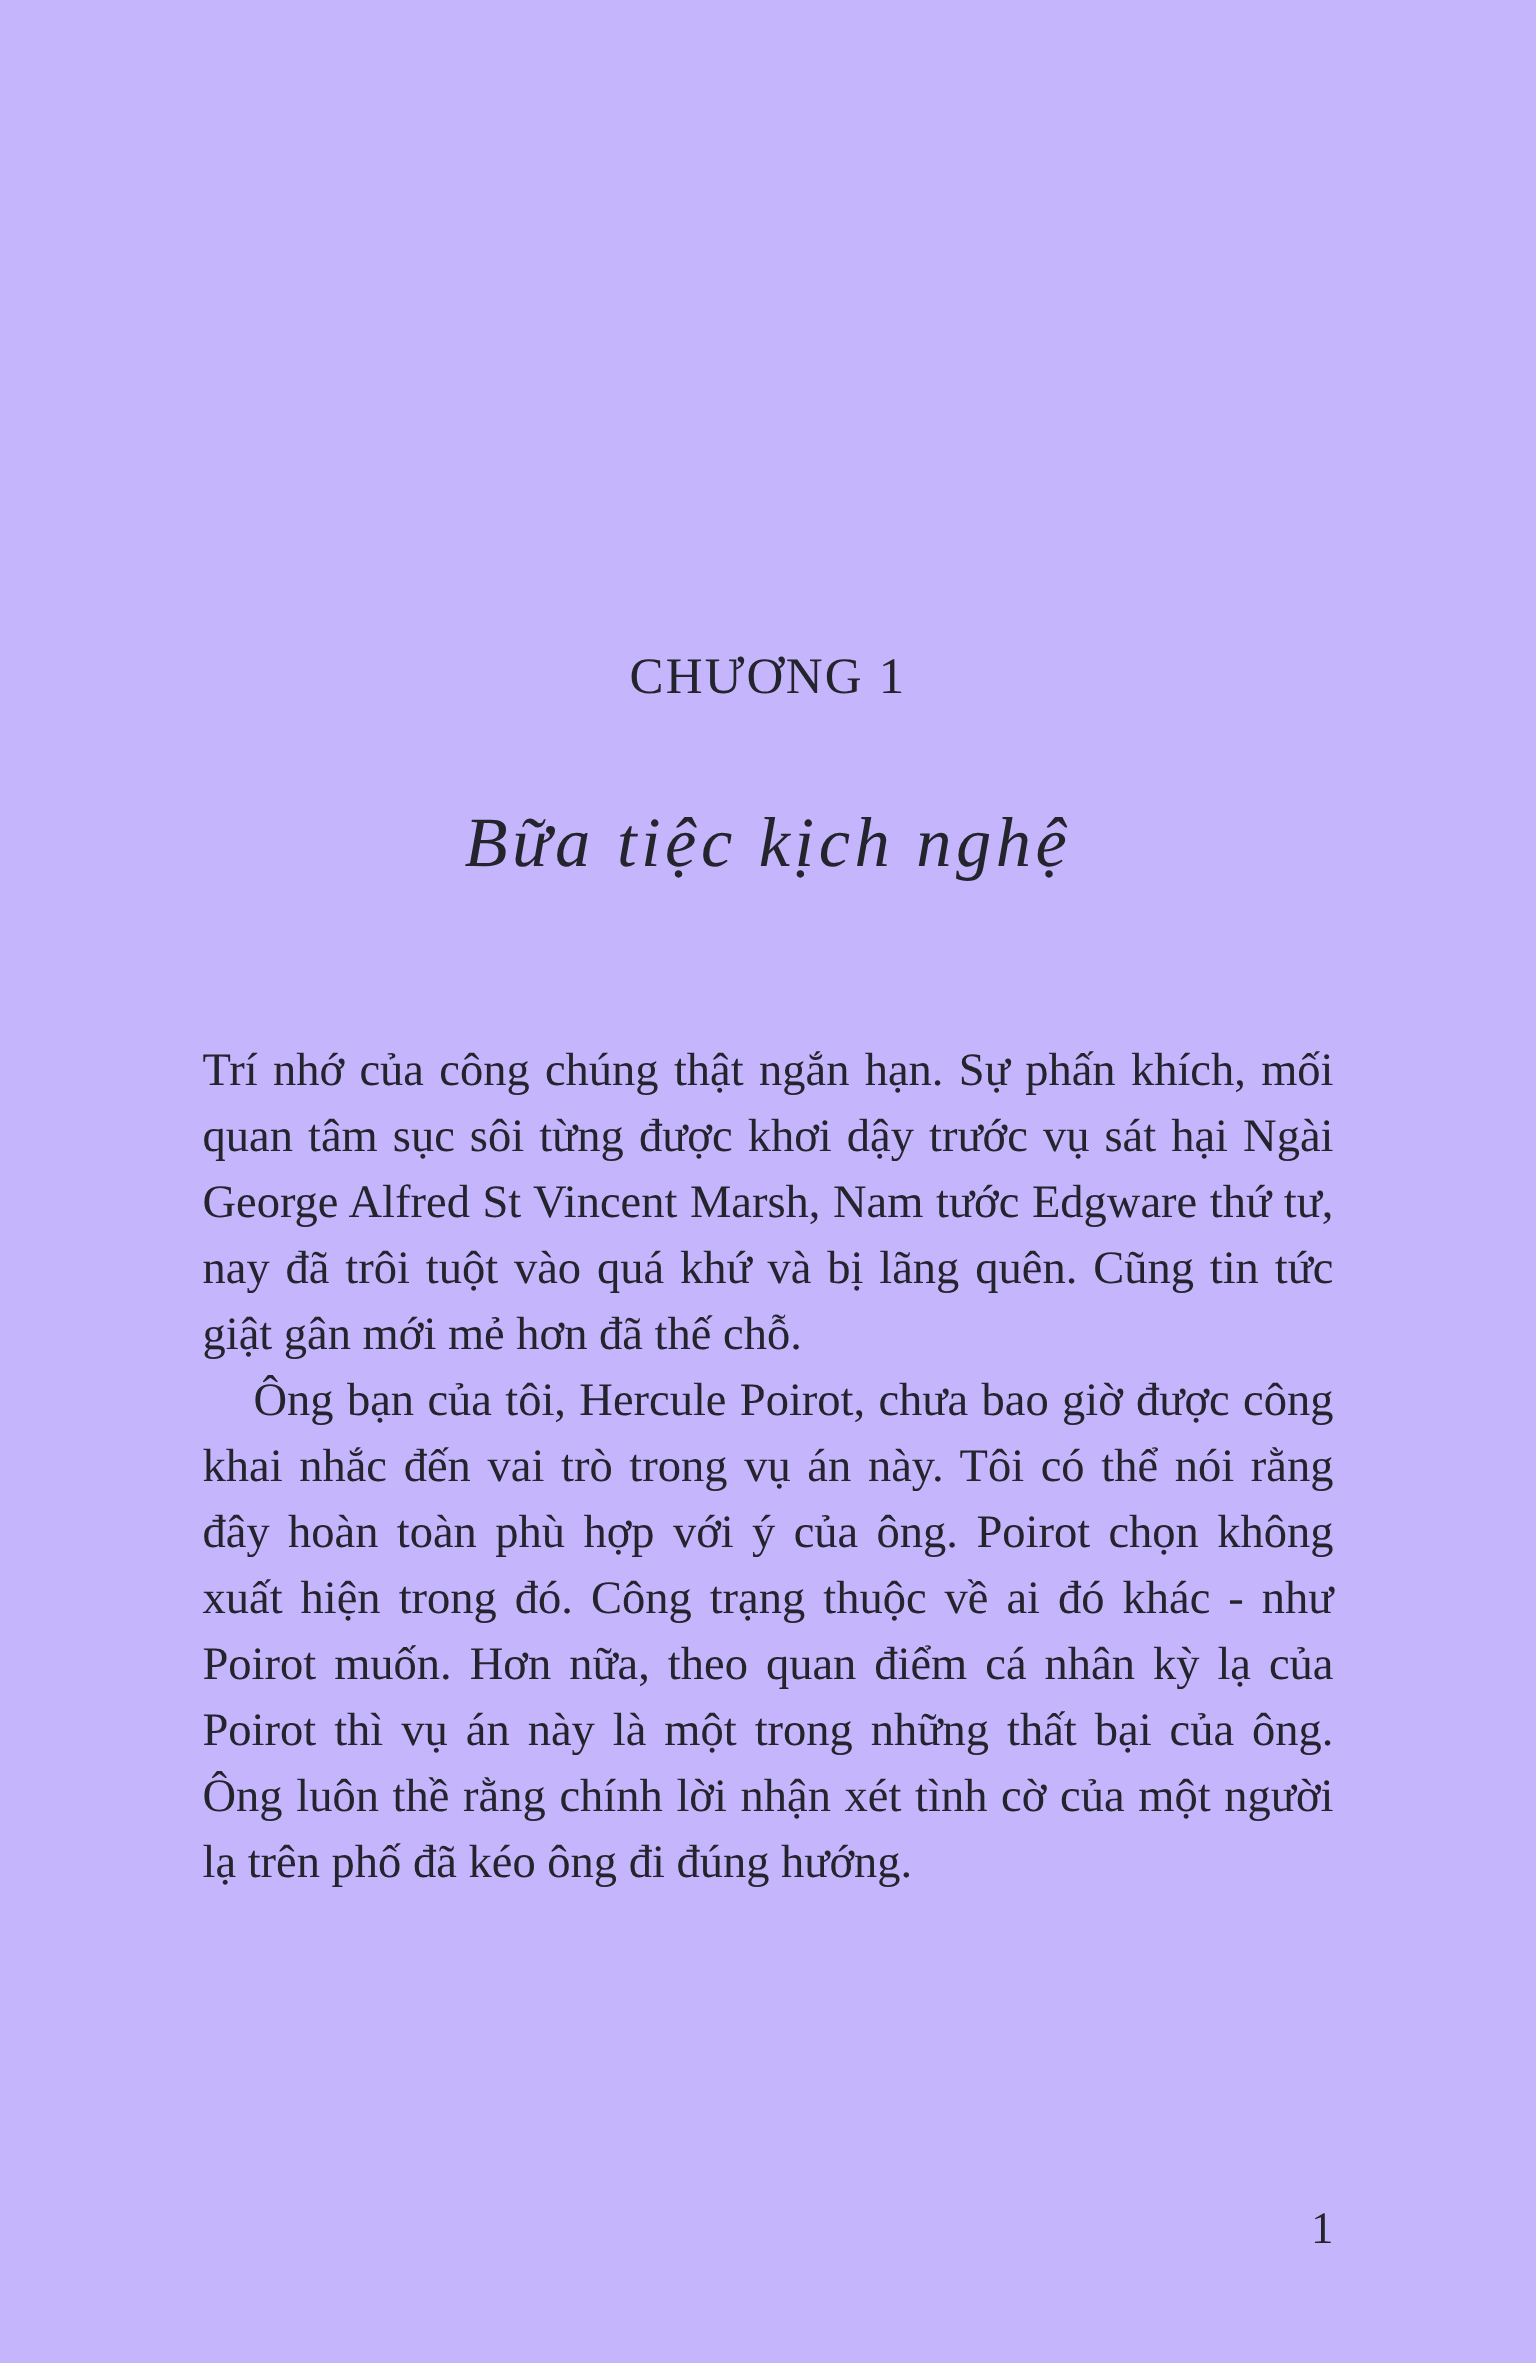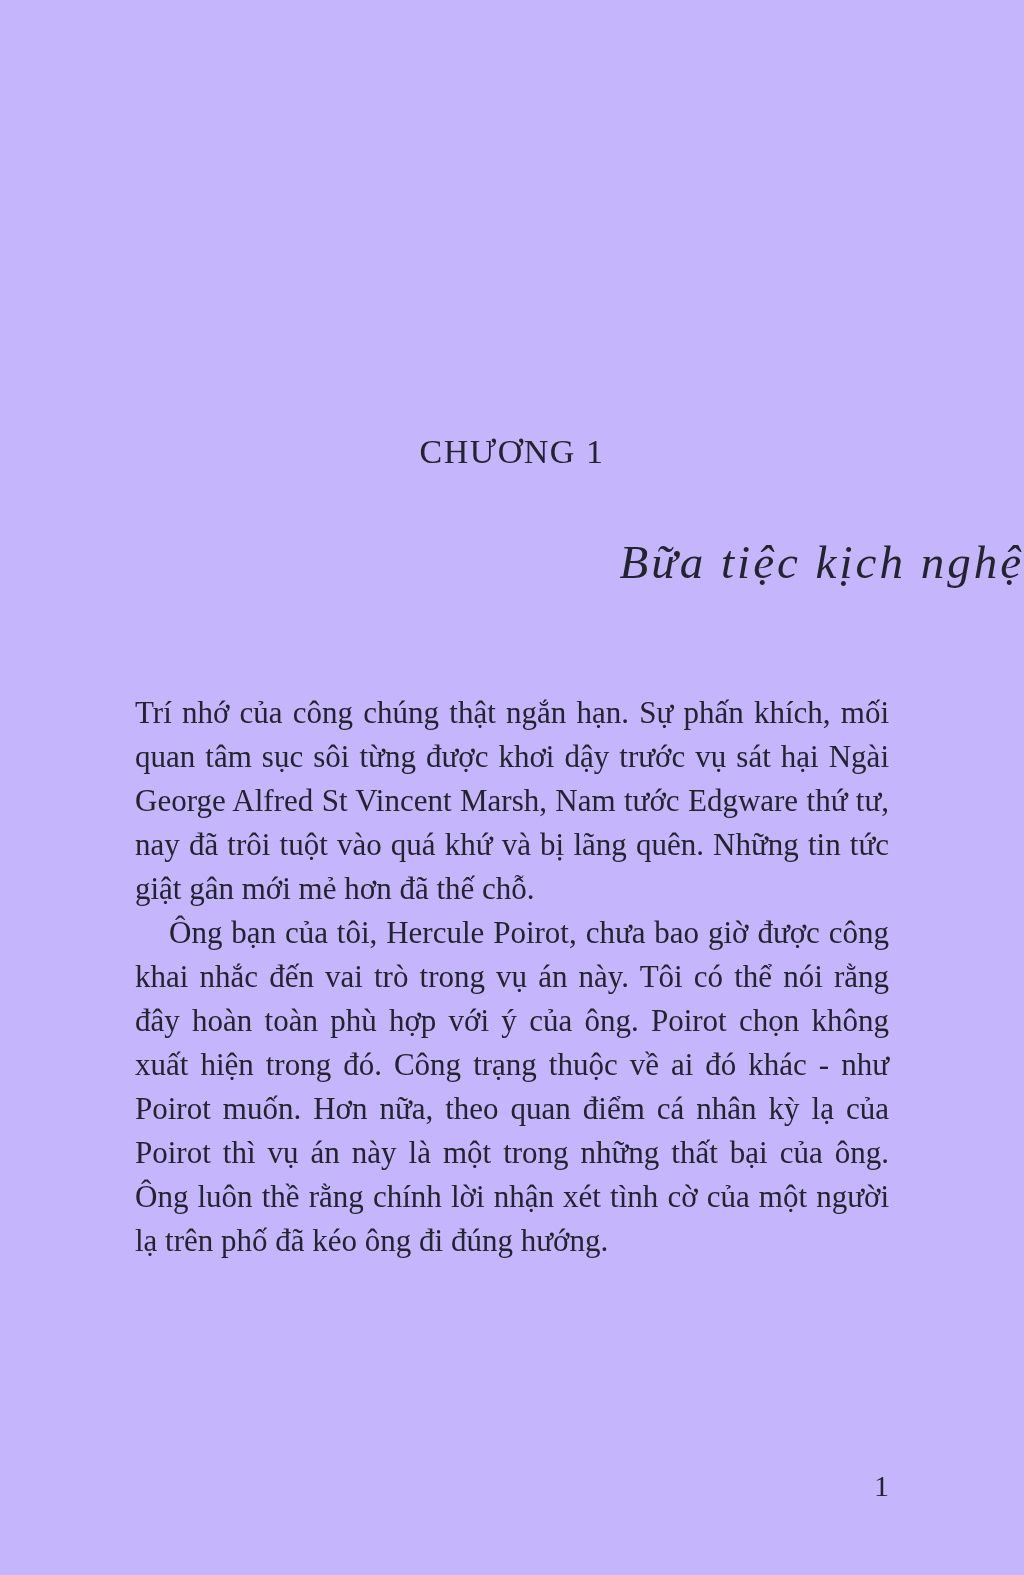--- a/index.html
+++ b/index.html
@@ -26,21 +26,21 @@
     line-height: 36px;
     letter-spacing: 1.5px;
     font-weight: normal;
     margin: 0;
   }
   .chapter-title {
     position: absolute;
     top: 533px;
     left: 0;
     width: 100%;
-    text-align: right;
+    text-align: center;
     font-style: italic;
     font-weight: normal;
     font-size: 47px;
     line-height: 58px;
     letter-spacing: 3px;
     margin: 0;
   }
   .body-text {
     position: absolute;
     top: 691px;
@@ -71,19 +71,19 @@
 </head>
 <body>
 
 <div class="page">
 
   <h1 class="chapter-label">CHƯƠNG 1</h1>
 
   <h2 class="chapter-title">Bữa tiệc kịch nghệ</h2>
 
   <div class="body-text">
-    <p class="no-indent">Trí nhớ của công chúng thật ngắn hạn. Sự phấn khích, mối quan tâm sục sôi từng được khơi dậy trước vụ sát hại Ngài George Alfred St Vincent Marsh, Nam tước Edgware thứ tư, nay đã trôi tuột vào quá khứ và bị lãng quên. Những tin tức giật gân mới mẻ hơn đã thế chỗ.</p>
+    <p class="no-indent">Trí nhớ của công chúng thật ngắn hạn. Sự phấn khích, mối quan tâm sục sôi từng được khơi dậy trước vụ sát hại Ngài George Alfred St Vincent Marsh, Nam tước Edgware thứ tư, nay đã trôi tuột vào quá khứ và bị lãng quên. Cũng tin tức giật gân mới mẻ hơn đã thế chỗ.</p>
     <p>Ông bạn của tôi, Hercule Poirot, chưa bao giờ được công khai nhắc đến vai trò trong vụ án này. Tôi có thể nói rằng đây hoàn toàn phù hợp với ý của ông. Poirot chọn không xuất hiện trong đó. Công trạng thuộc về ai đó khác - như Poirot muốn. Hơn nữa, theo quan điểm cá nhân kỳ lạ của Poirot thì vụ án này là một trong những thất bại của ông. Ông luôn thề rằng chính lời nhận xét tình cờ của một người lạ trên phố đã kéo ông đi đúng hướng.</p>
   </div>
 
   <div class="page-number">1</div>
 
 </div>
 
 </body></html>

